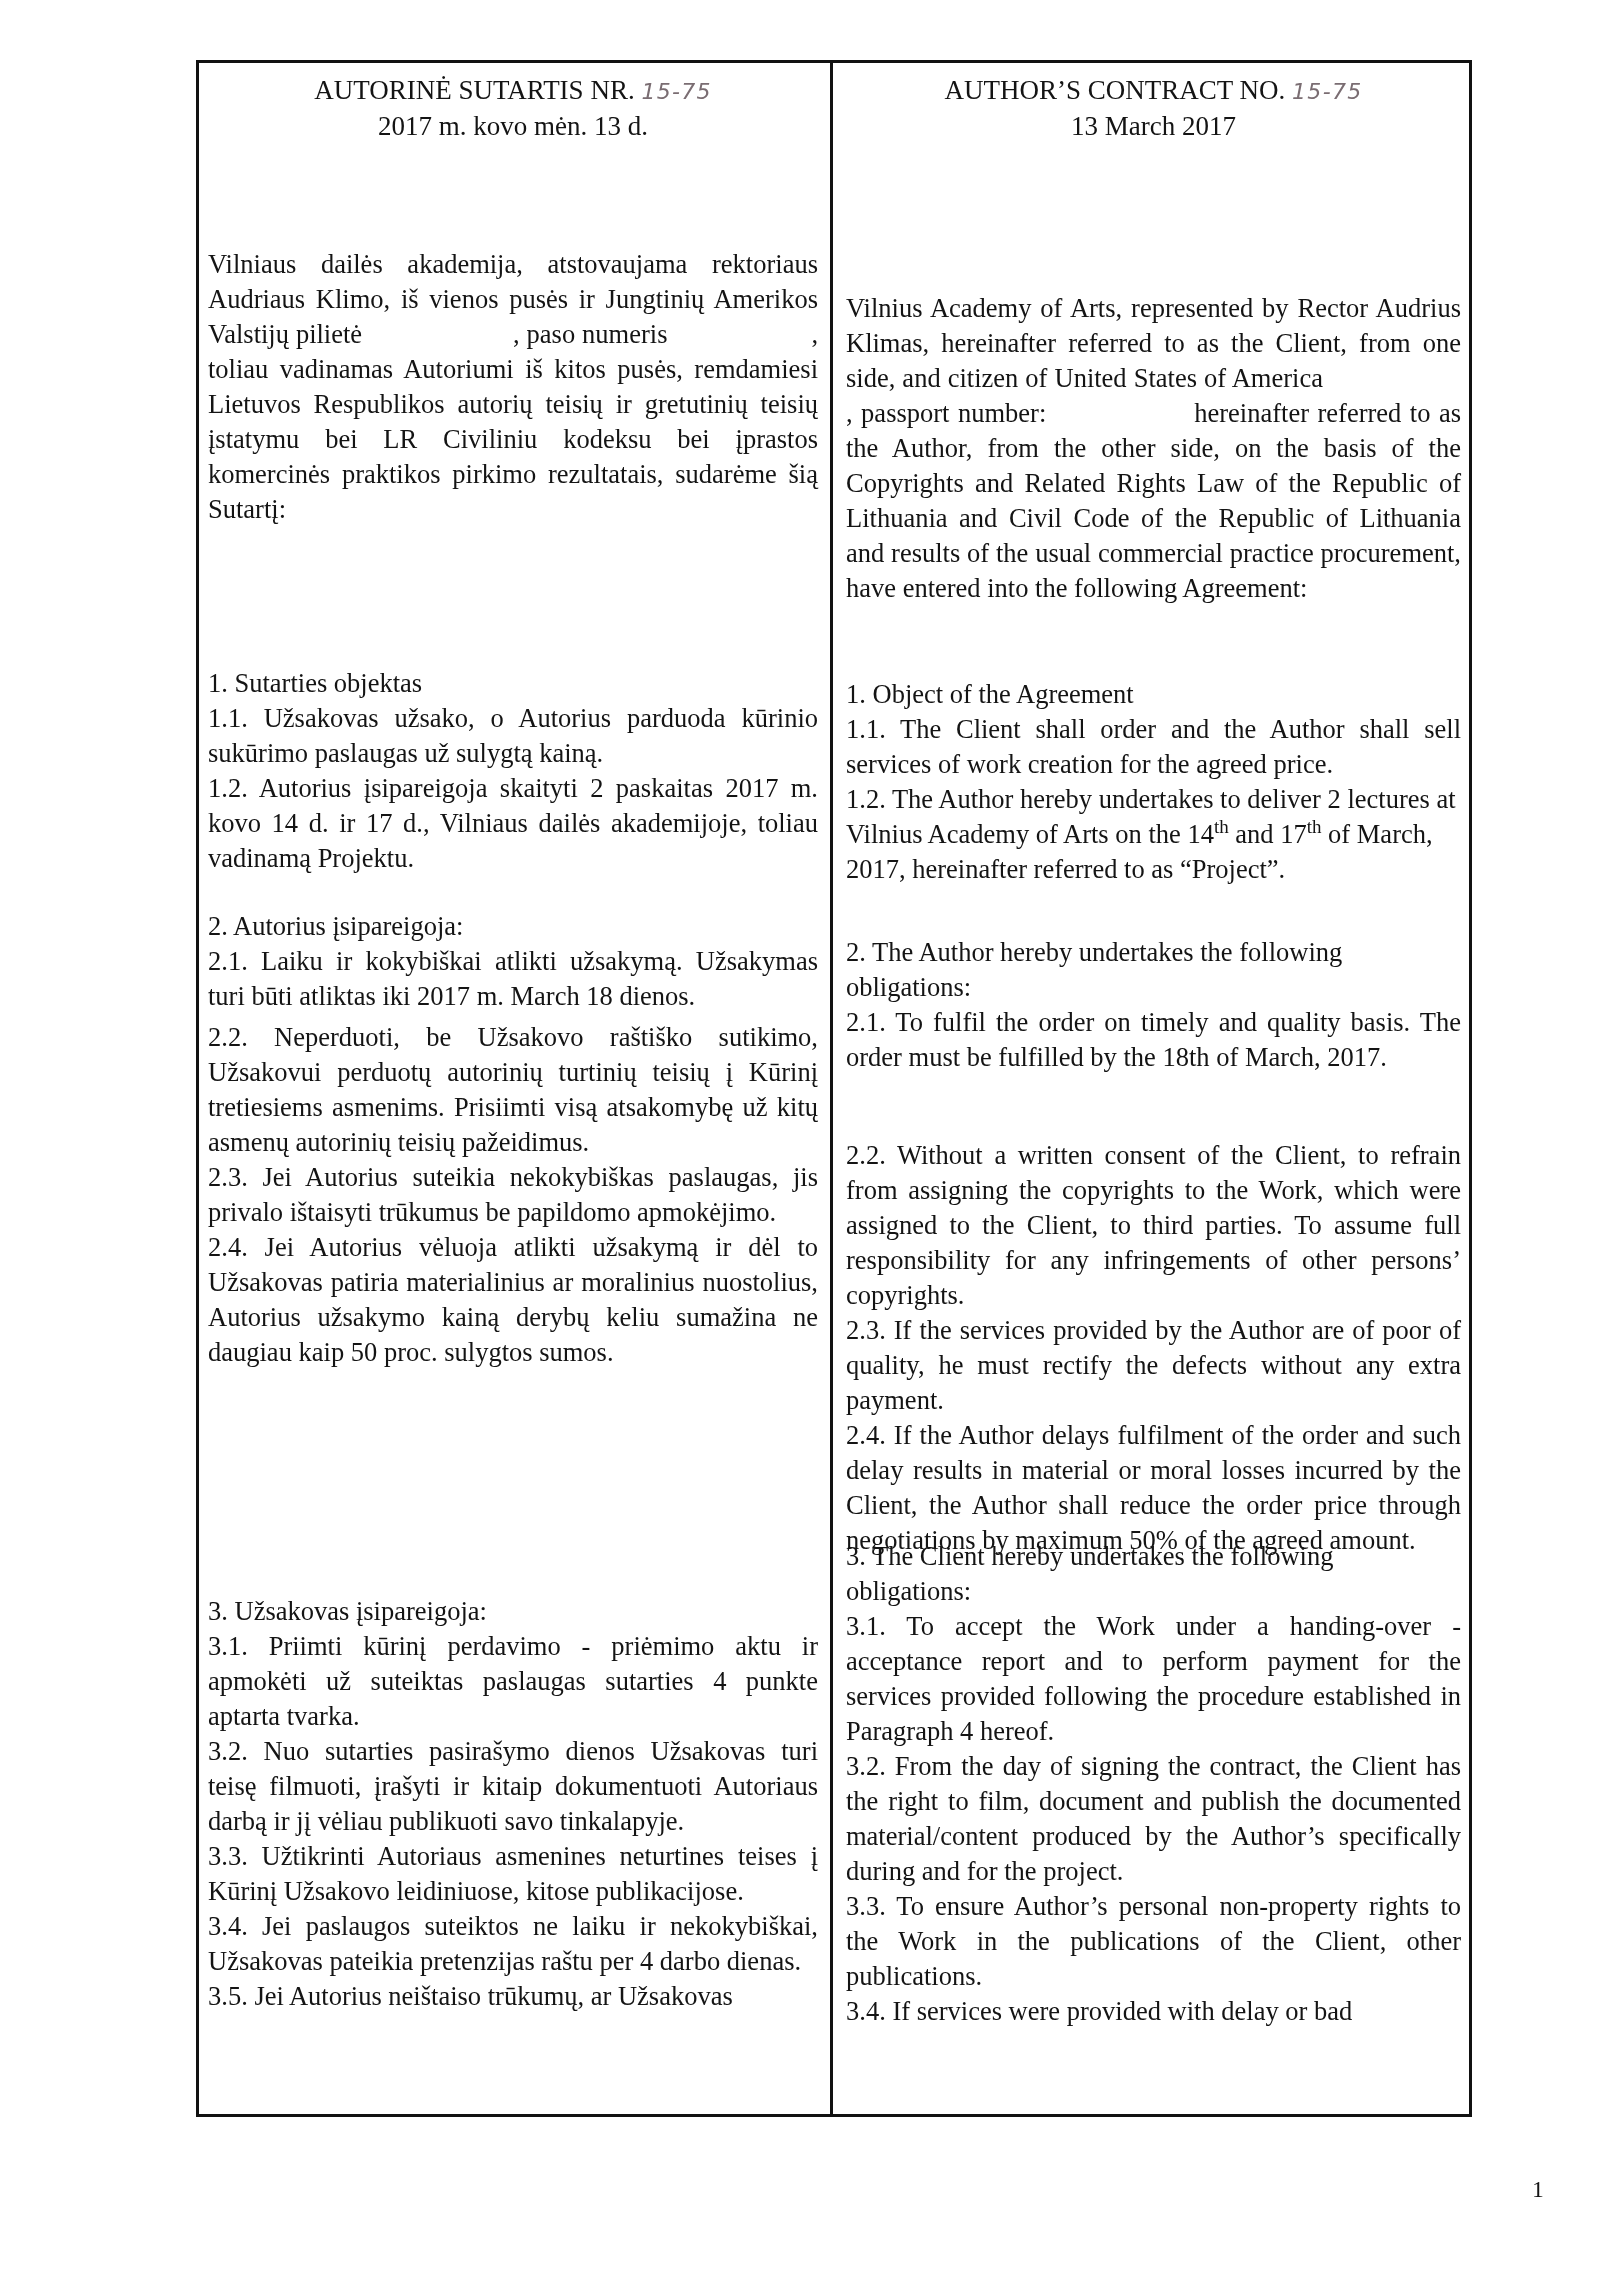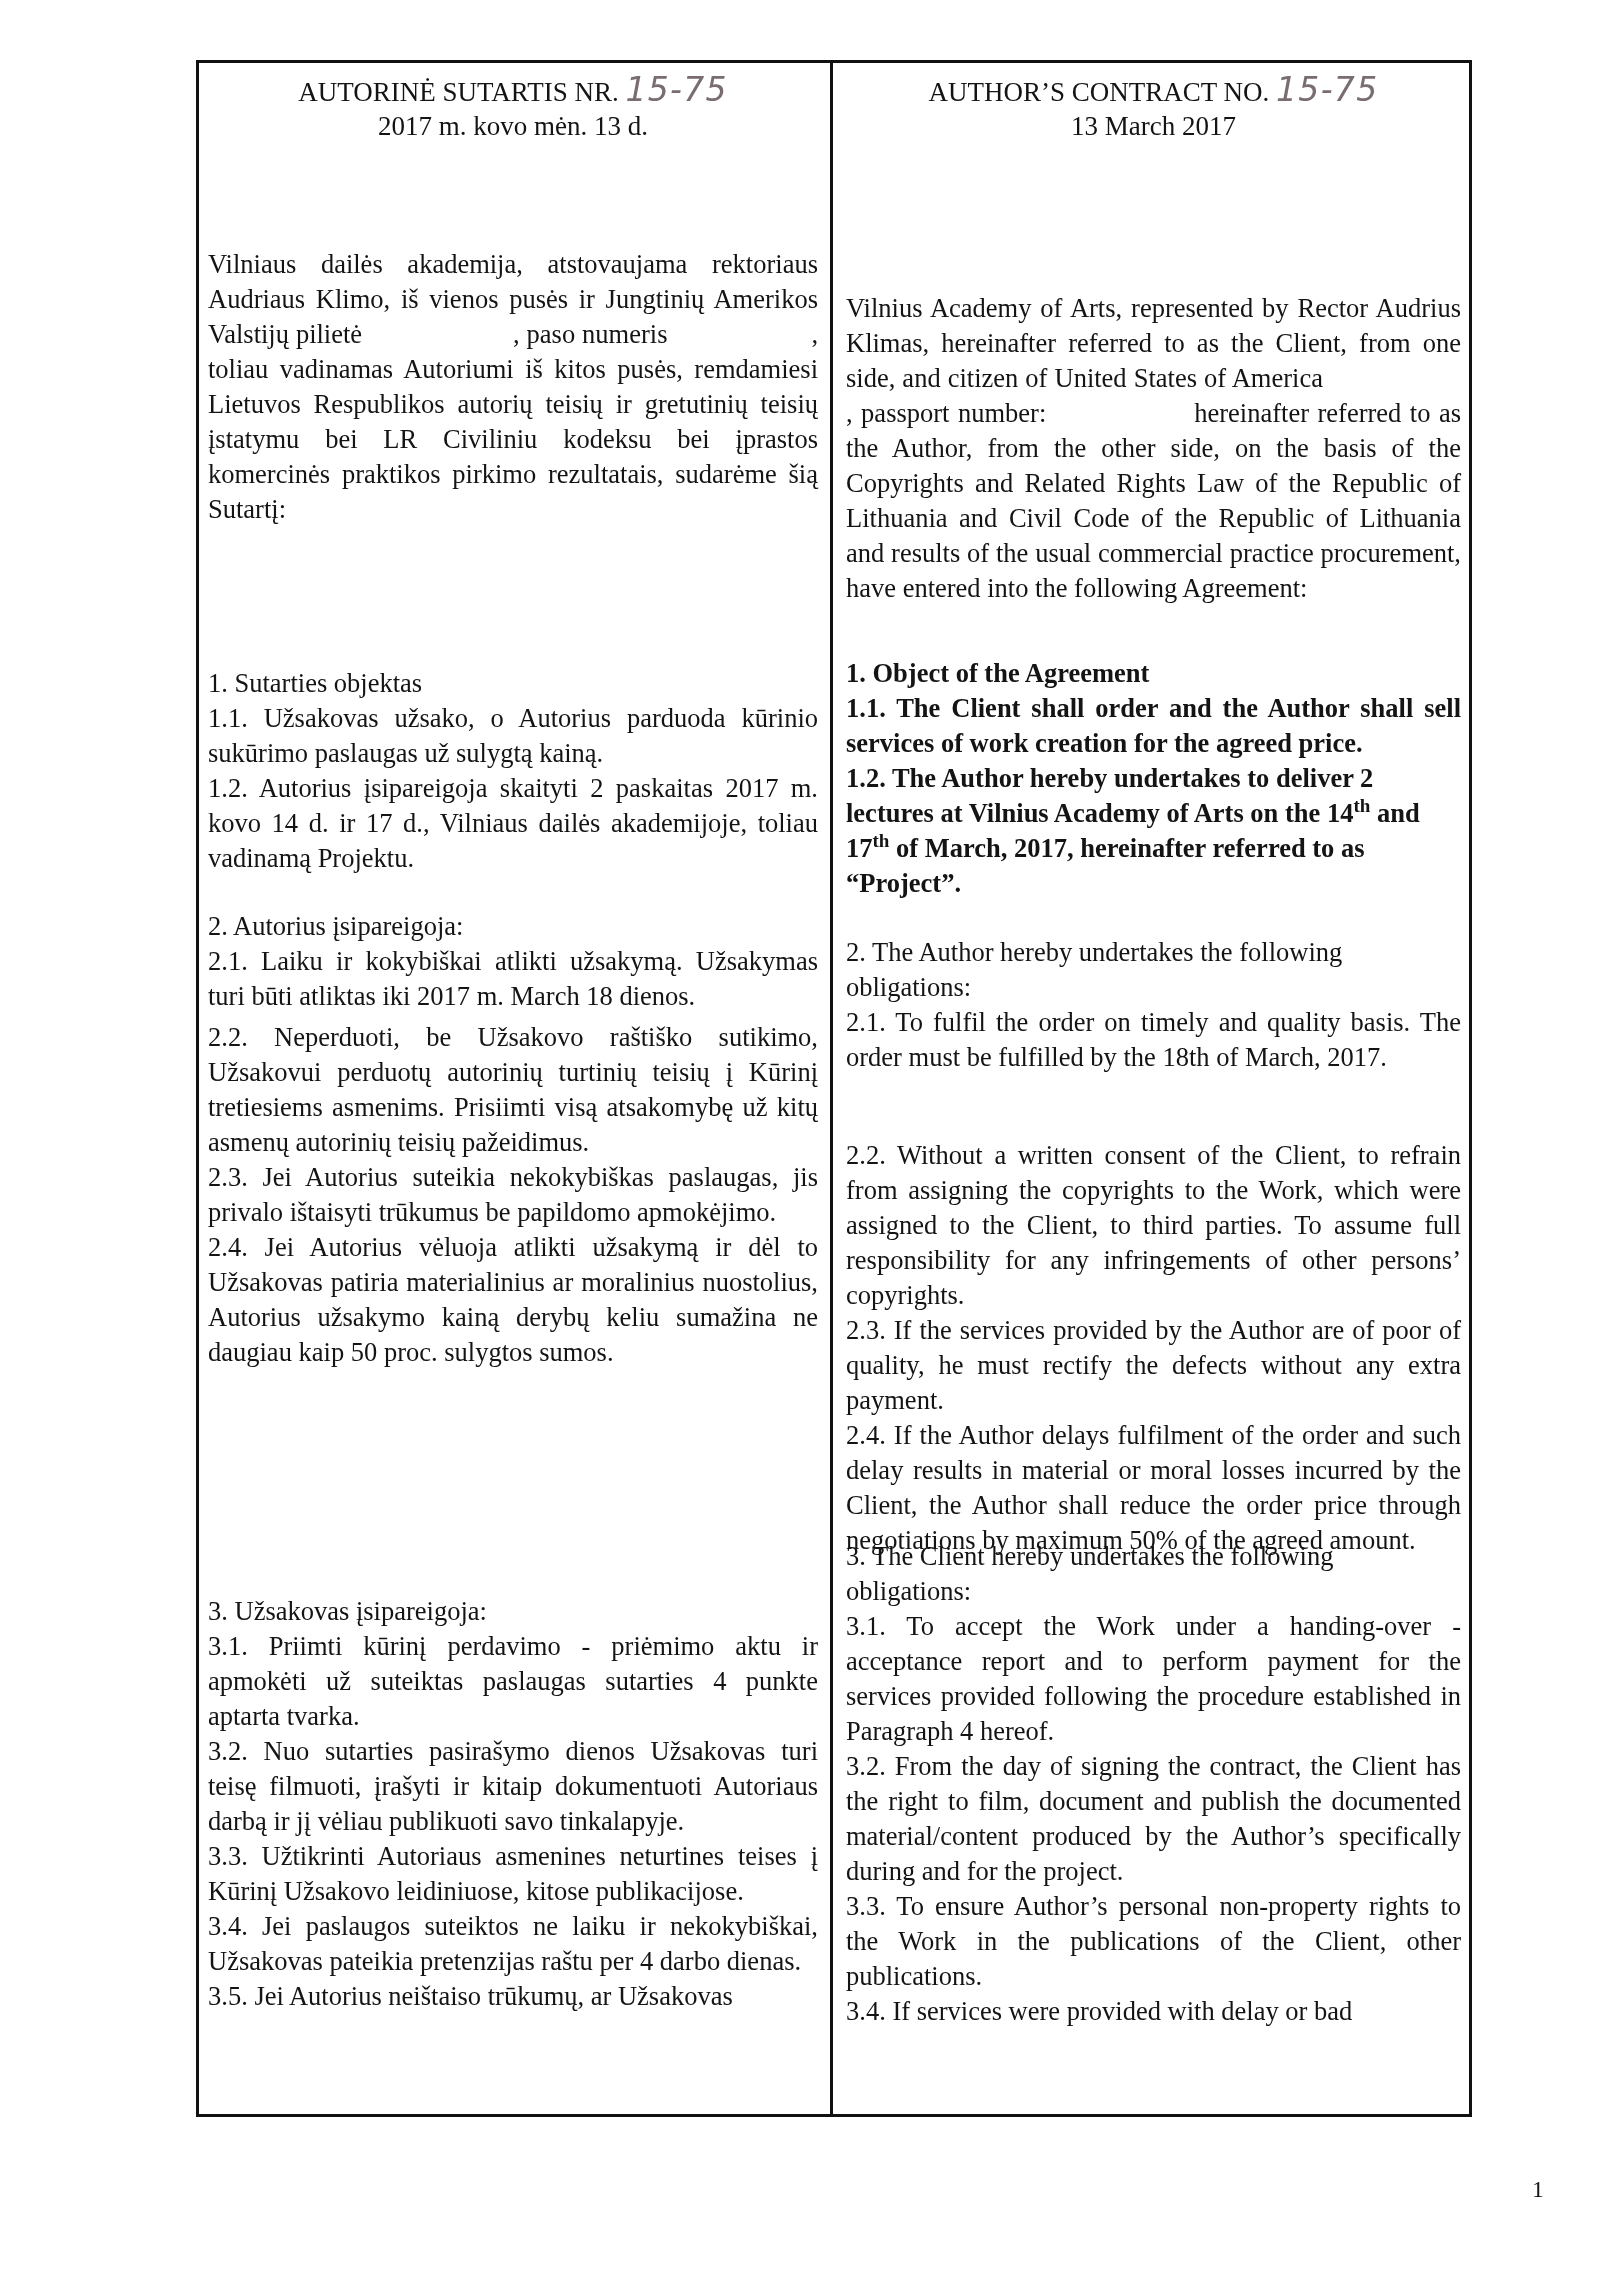--- a/index.html
+++ b/index.html
@@ -5,21 +5,21 @@
   html, body { margin: 0; padding: 0; background: #ffffff; }
   body { width: 1623px; height: 2295px; position: relative; overflow: hidden;
          font-family: "Liberation Serif", "DejaVu Serif", serif; color: #141414; }
   .page { position: absolute; left: 0; top: 0; width: 1623px; height: 2295px; background: #fff; }
   .table { position: absolute; left: 196px; top: 60px; width: 1276px; height: 2057px;
            border: 3.3px solid #111; box-sizing: border-box; }
   .divider { position: absolute; left: 830px; top: 60px; width: 2.6px; height: 2057px; background: #111; }
   .col-left { left: 208px; width: 610px; }
   .col-right { left: 846px; width: 615px; }
   .title { position: absolute; text-align: center; font-size: 27px; line-height: 34px; }
-  .title .hand { font-family: "DejaVu Sans", sans-serif; font-size: 33px; color: #7a6d72;
+  .title .hand { font-family: "DejaVu Sans", sans-serif; font-size: 22px; color: #7a6d72;
                  letter-spacing: 1.3px; font-weight: 300; font-style: italic; }
   .block { position: absolute; font-size: 26.5px; line-height: 35px; text-align: justify; }
   .block p { margin: 0; }
   .block .para { text-align: justify; text-align-last: left; }
   .block .heading { text-align: left; }
   sup { font-size: 19px; line-height: 0; vertical-align: 10.5px; }
   .redact { display: inline-block; }
   .page-number { position: absolute; left: 1532px; top: 2176px; font-size: 23.6px; }
 </style>
 </head>
@@ -82,21 +82,21 @@
 
   <div class="block col-right" style="top:247px;margin-top:44px;">
     <p class="para">
       <span>Vilnius Academy of Arts, represented by Rector Audrius Klimas, hereinafter referred to as the Client, from one side, and citizen of United States of America</span>
       <span class="redact" style="width:131px;"></span><span>, passport number:</span>
       <span class="redact" style="width:131px;"></span>
       <span>hereinafter referred to as the Author, from the other side, on the basis of the Copyrights and Related Rights Law of the Republic of Lithuania and Civil Code of the Republic of Lithuania and results of the usual commercial practice procurement, have entered into the following Agreement:</span>
     </p>
   </div>
 
-  <div class="block col-right" style="top:656px;font-weight:bold;">
+  <div class="block col-right" style="top:677px;">
     <p class="heading">1. Object of the Agreement</p>
     <p class="para">1.1. The Client shall order and the Author shall sell services of work creation for the agreed price.</p>
     <p class="heading"><span>1.2. The Author hereby undertakes to deliver 2 lectures at Vilnius Academy of Arts on the 14</span><sup>th</sup><span> and 17</span><sup>th</sup><span> of March, 2017,  hereinafter referred to as “Project”.</span></p>
   </div>
 
   <div class="block col-right" style="top:935px;">
     <p class="heading">2. The Author hereby undertakes the following obligations:</p>
     <p class="para">2.1. To fulfil the order on timely and quality basis. The order must be fulfilled by the 18th of March, 2017.</p>
   </div>
 

